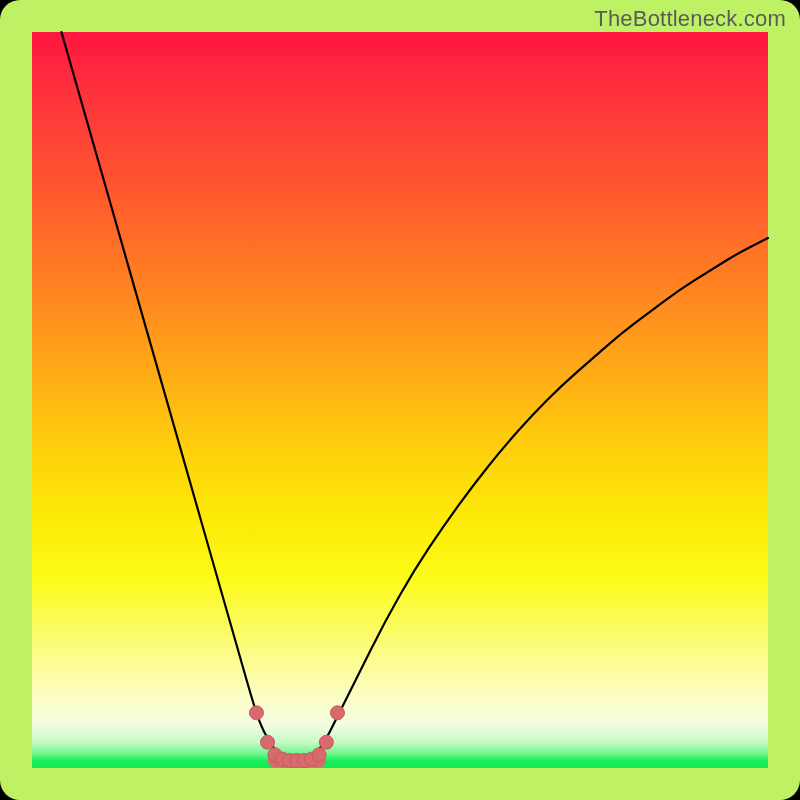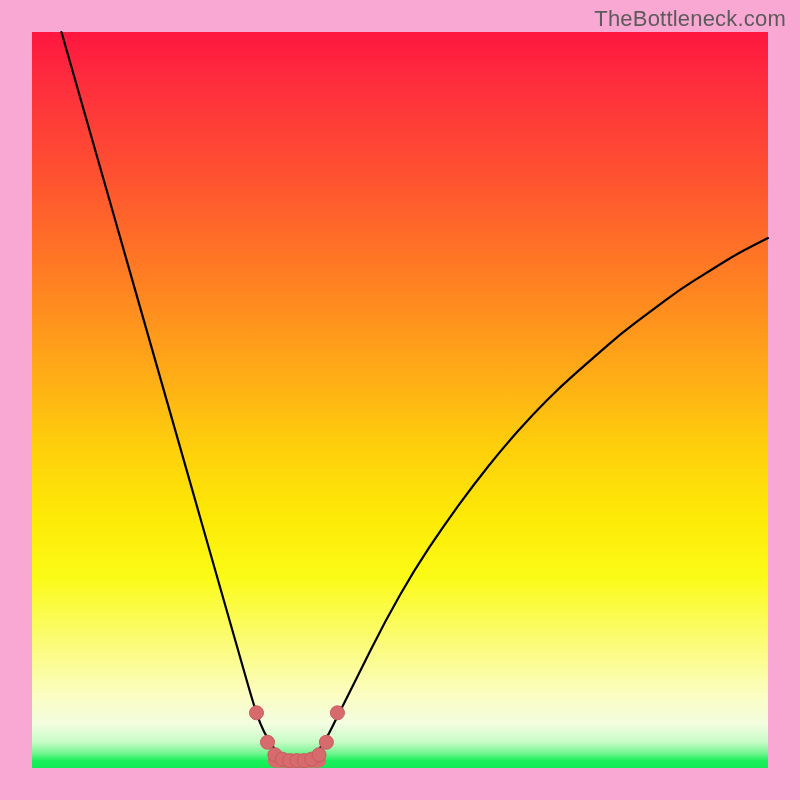--- a/index.html
+++ b/index.html
@@ -10,21 +10,22 @@
     background: #000000;
     overflow: hidden;
     font-family: Arial, Helvetica, sans-serif;
   }
   .frame {
     position: absolute;
     left: 0;
     top: 0;
     width: 800px;
     height: 800px;
-    background: #f9a8d4;
+    background: #bef264;
+    border-radius: 20px;
   }
   .plot-area {
     position: absolute;
     left: 32px;
     top: 32px;
     width: 736px;
     height: 736px;
     
     background: linear-gradient(
       to bottom,

